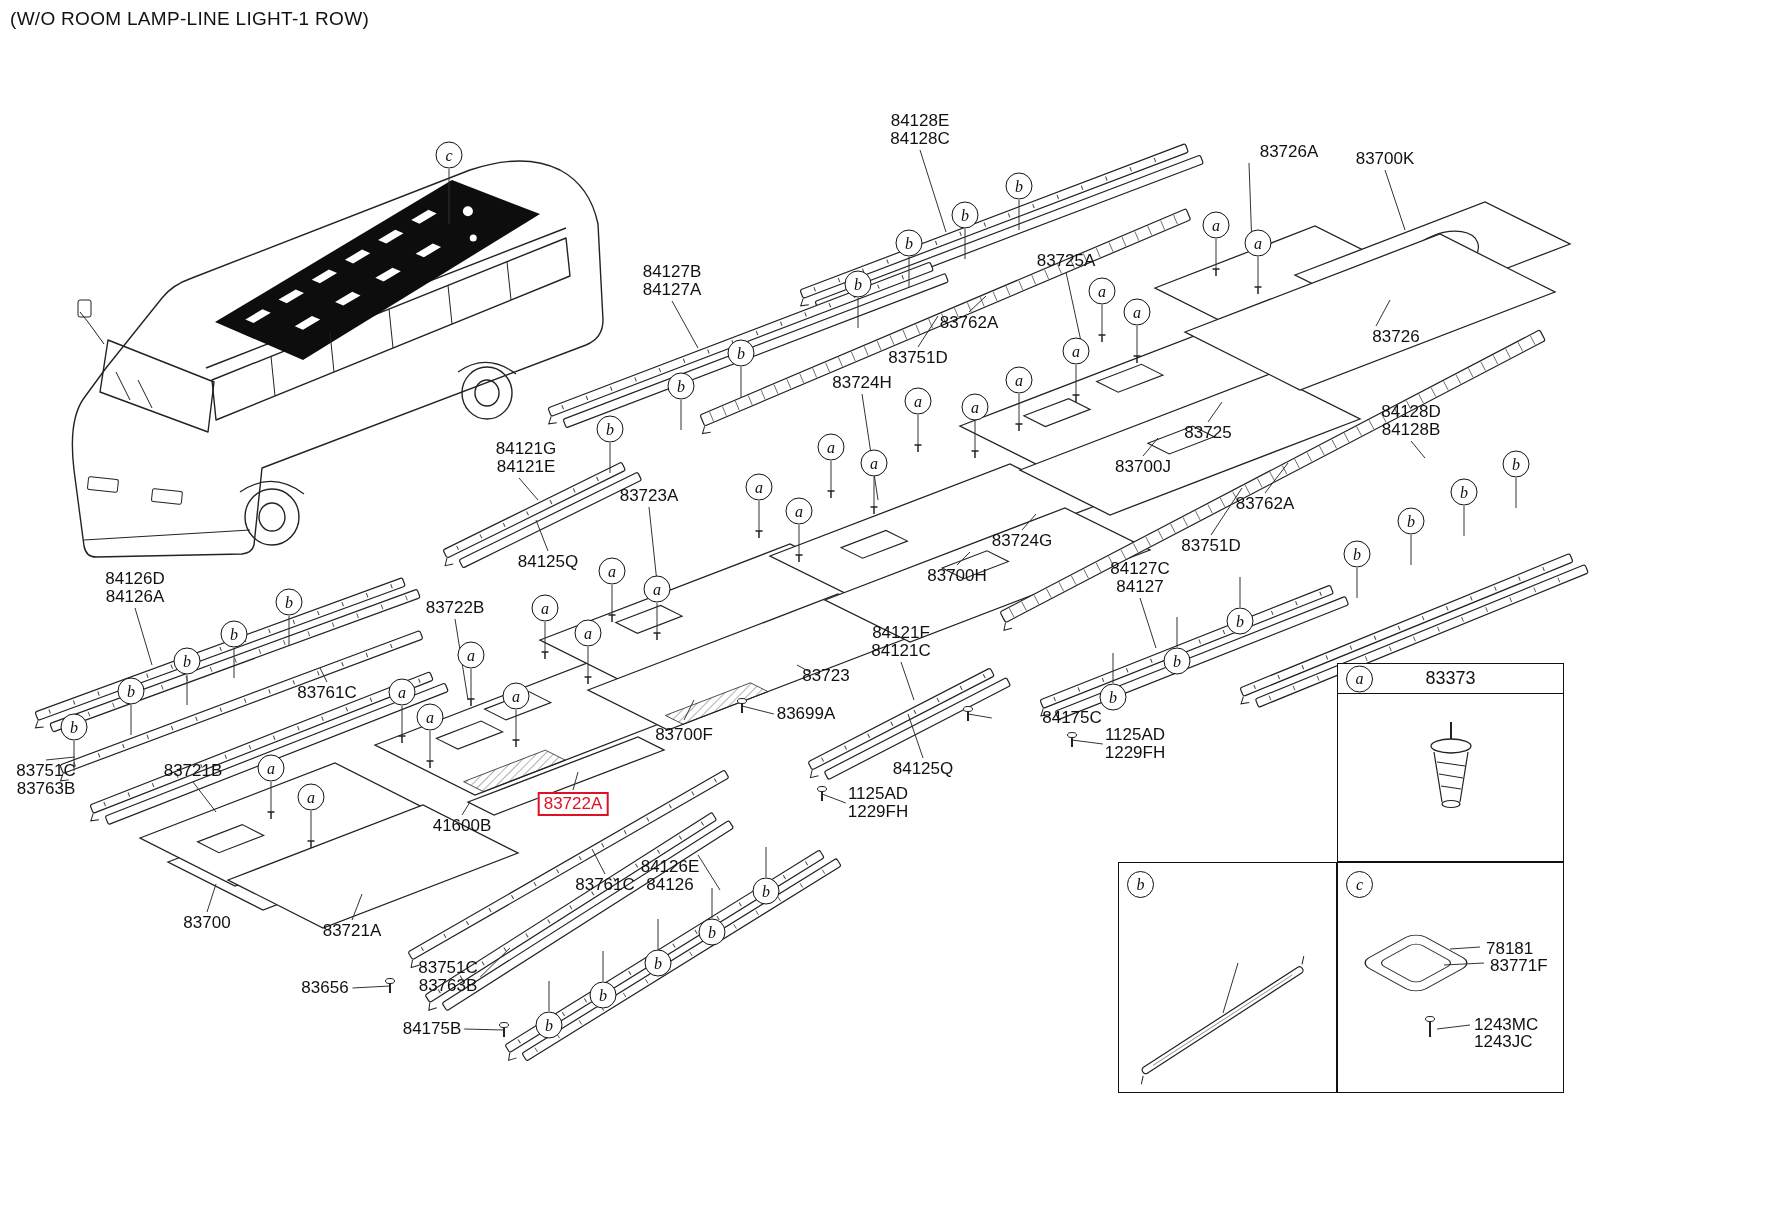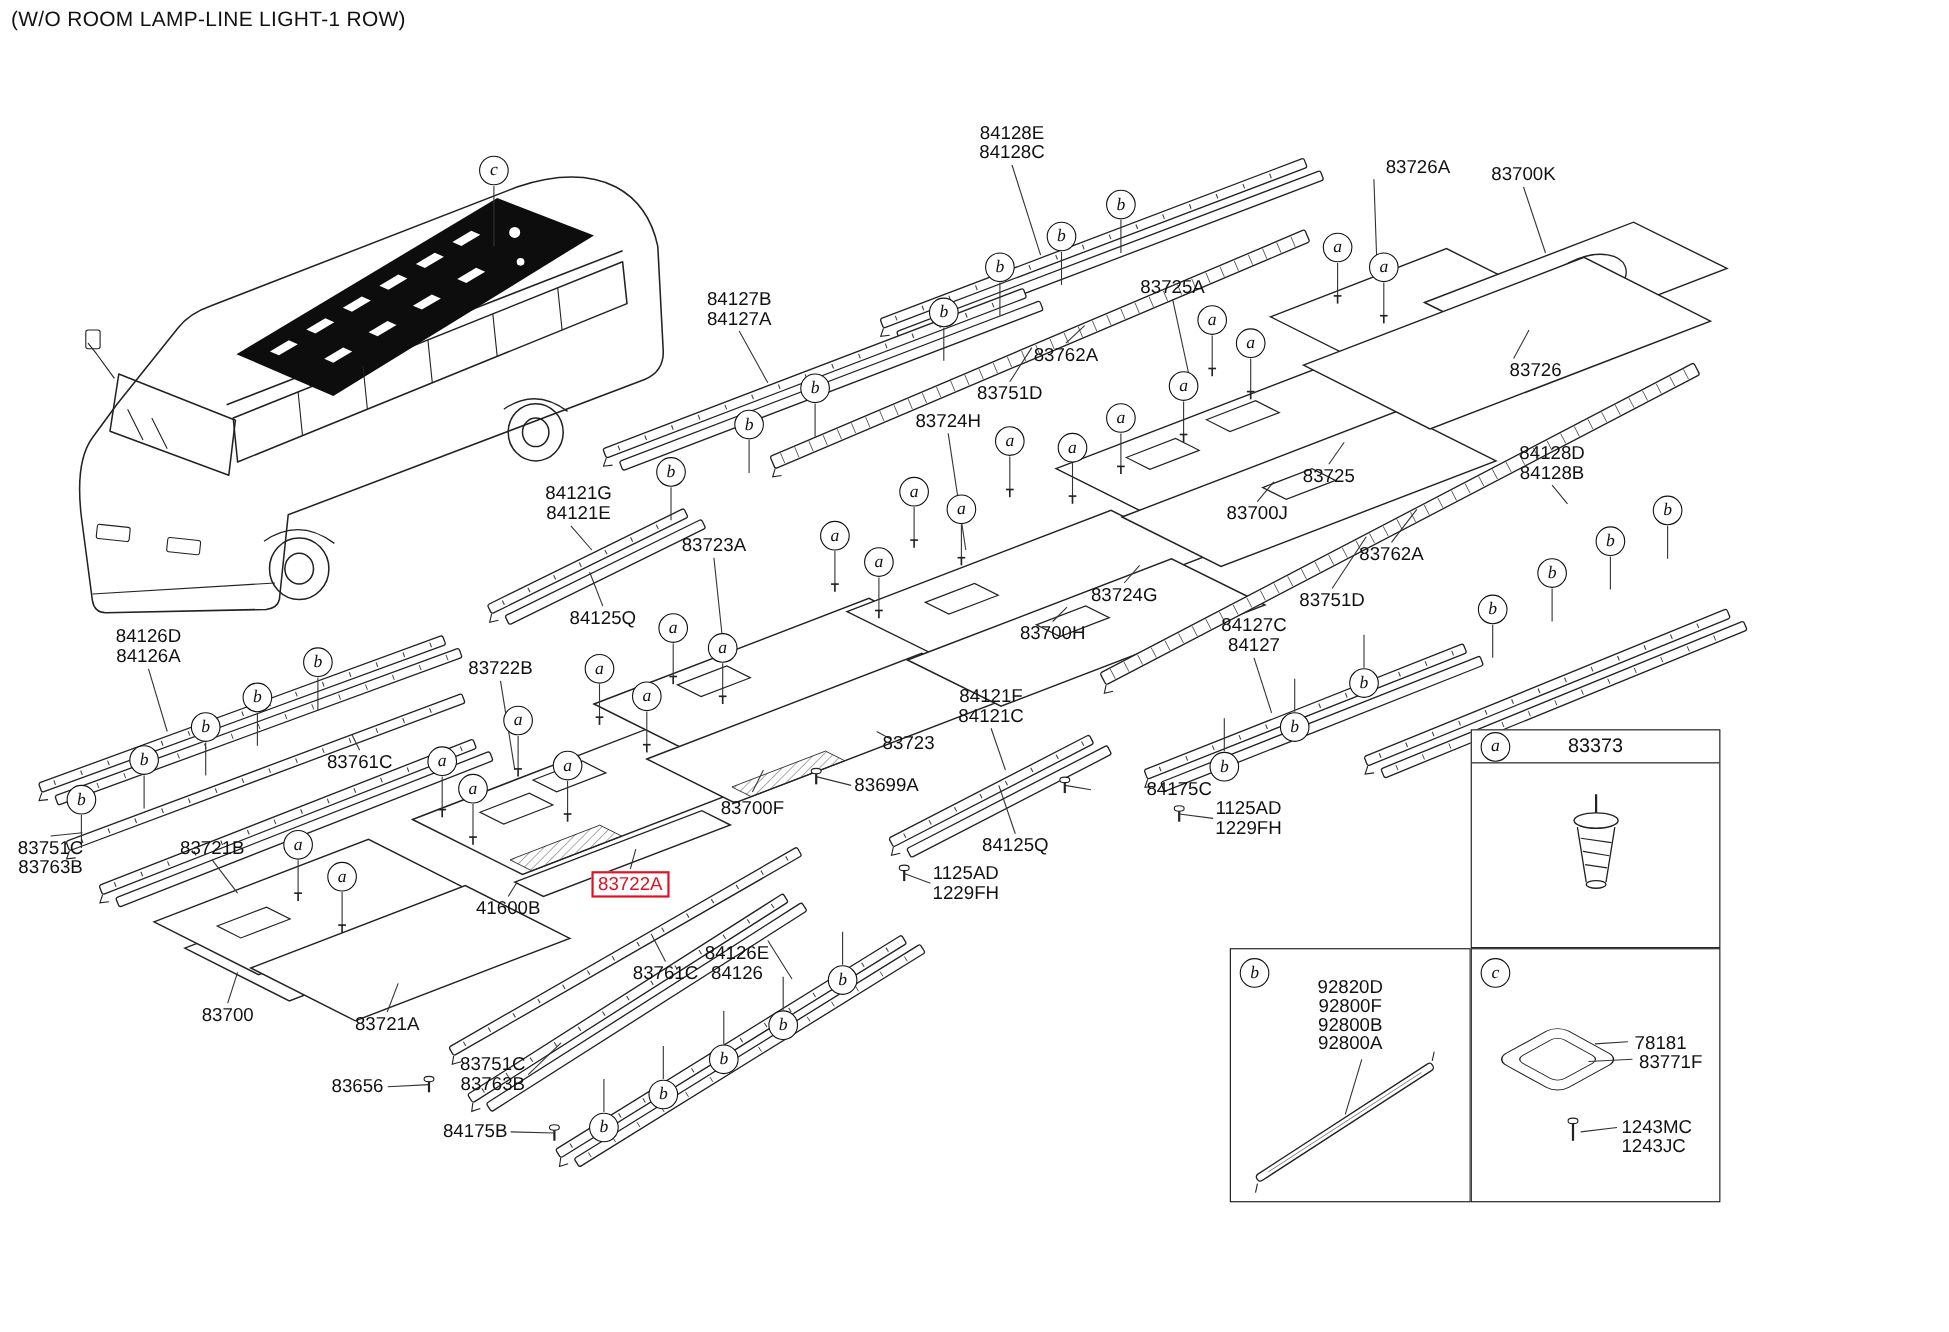--- a/index.html
+++ b/index.html
@@ -729,26 +729,20 @@
   <div class="legend-box" id="legend-b">
     <span class="callout corner">b</span>
     <svg class="legend-svg abs" width="217" height="229" viewBox="0 0 217 229">
       <line x1="119" y1="100" x2="104" y2="150" stroke="#333" stroke-width="1"></line>
       <g transform="translate(22 206) rotate(-33)">
         <rect x="0" y="0" width="190" height="7" rx="3" fill="#fff" stroke="#222" stroke-width="1.2"></rect>
         <line x1="12" y1="3.5" x2="178" y2="3.5" stroke="#555" stroke-width="0.6"></line>
         <path d="M-2 7 l-6 6 M192 0 l6 -6" stroke="#222" stroke-width="1" fill="none"></path>
       </g>
     </svg>
-    <div class="legend-b-parts">
-      <div>92820D</div>
-      <div>92800F</div>
-      <div>92800B</div>
-      <div>92800A</div>
-    </div>
   </div>
 
   <div class="legend-box" id="legend-c">
     <span class="callout corner">c</span>
     <svg class="legend-svg abs" width="225" height="229" viewBox="0 0 225 229">
       <g transform="translate(78 100)">
         <g transform="scale(1 0.55) rotate(45)">
           <rect x="-40" y="-40" width="80" height="80" rx="14" fill="#fff" stroke="#222" stroke-width="1.4"></rect>
           <rect x="-27" y="-27" width="54" height="54" rx="9" fill="#fff" stroke="#222" stroke-width="1.2"></rect>
         </g>

